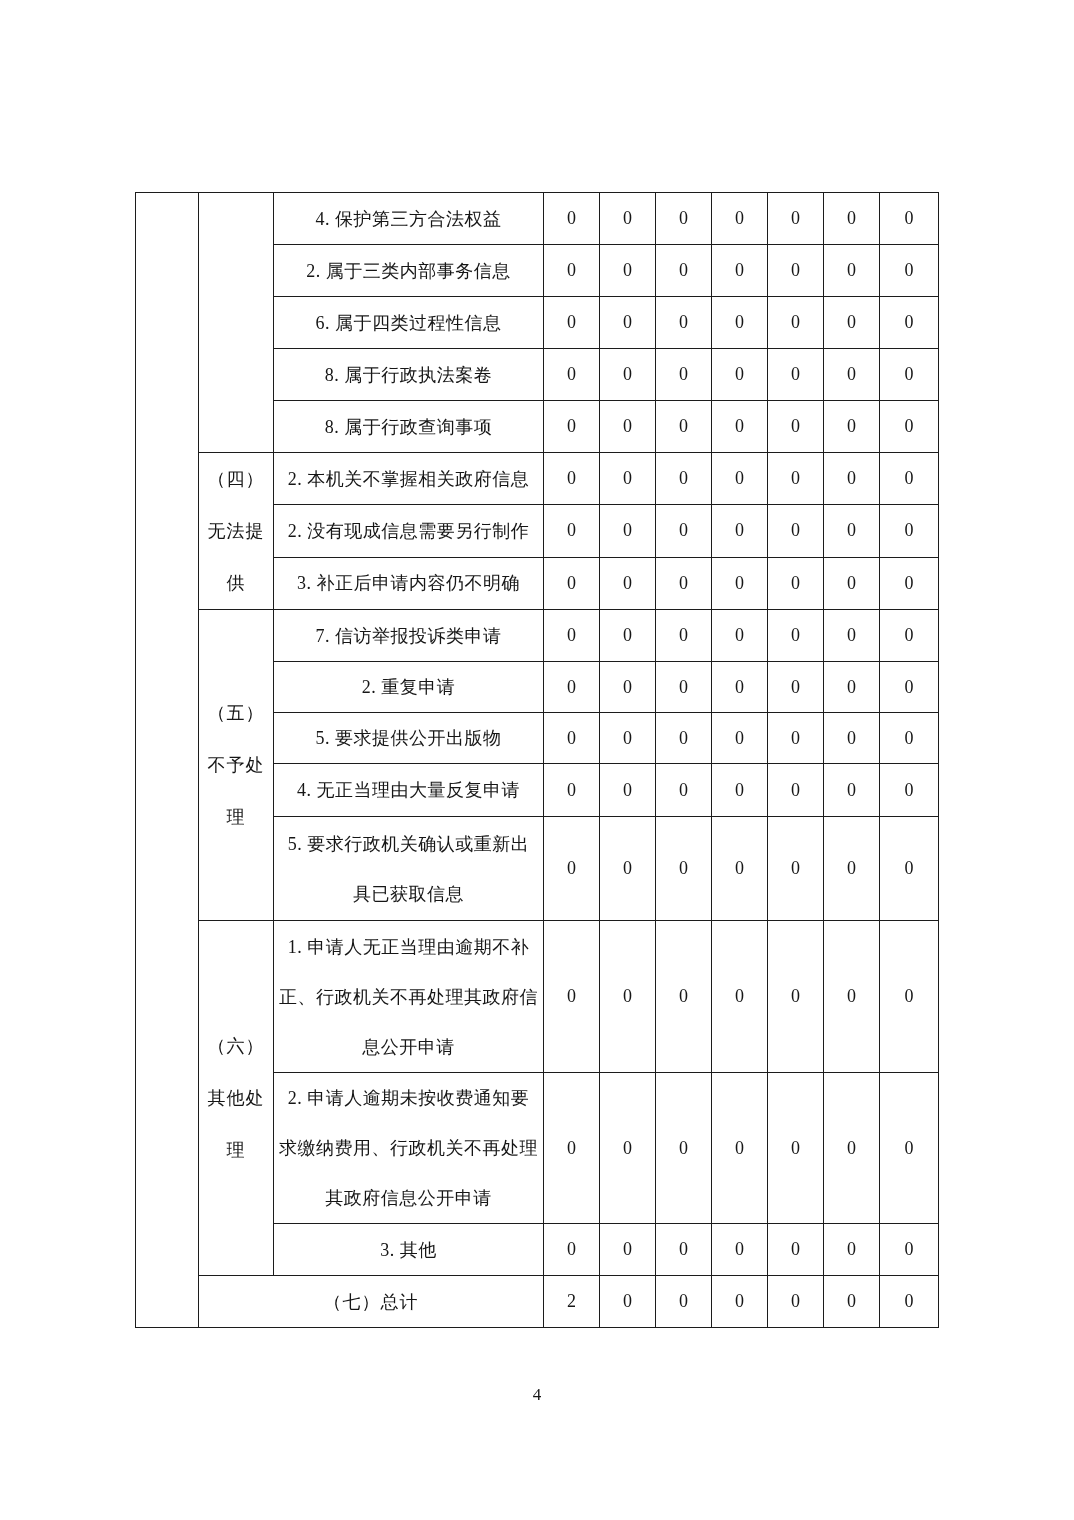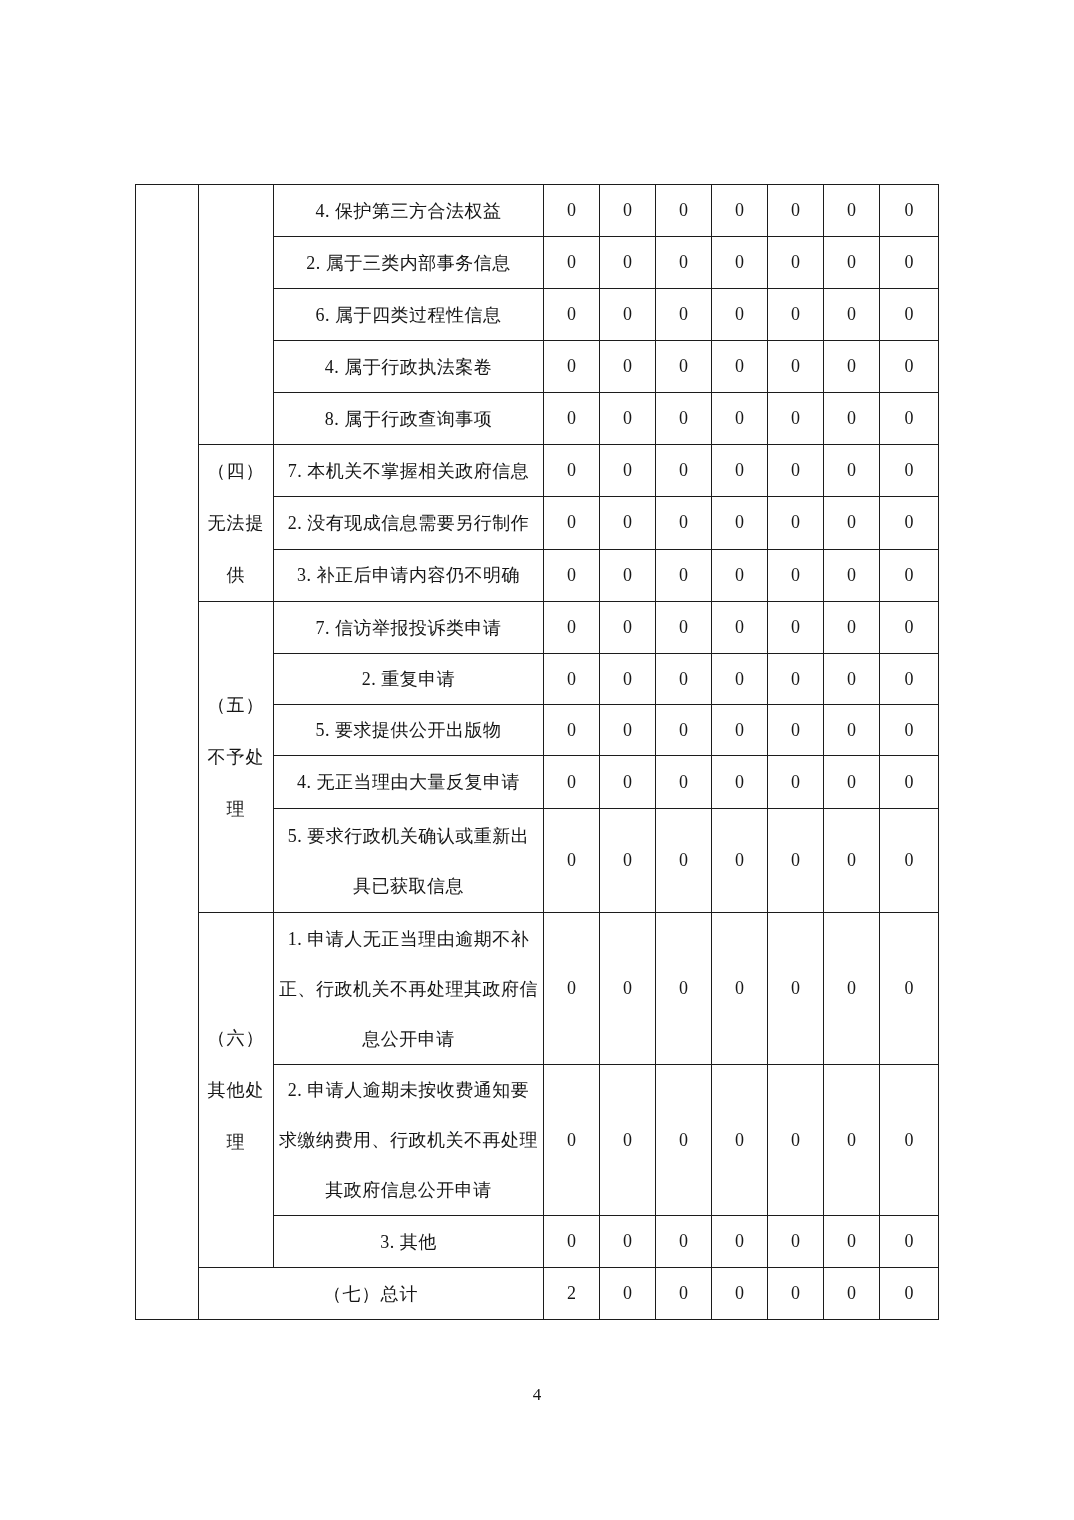--- a/index.html
+++ b/index.html
@@ -8,21 +8,21 @@
     width: 1074px;
     height: 1520px;
     background: #ffffff;
     font-family: "Liberation Serif", "DejaVu Serif", serif;
     color: #161616;
     overflow: hidden;
   }
   table.report {
     position: absolute;
     left: 135px;
-    top: 184px;
+    top: 192px;
     width: 803px;
     border-collapse: collapse;
     table-layout: fixed;
   }
   table.report td {
     border: 1px solid #1c1c1c;
     padding: 0;
     text-align: center;
     vertical-align: middle;
     font-size: 18px;
@@ -103,21 +103,21 @@
       <td class="lbl">6. 属于四类过程性信息</td>
       <td class="val">0</td>
       <td class="val">0</td>
       <td class="val">0</td>
       <td class="val">0</td>
       <td class="val">0</td>
       <td class="val">0</td>
       <td class="val">0</td>
     </tr>
     <tr style="height:52px">
-      <td class="lbl">4. 属于行政执法案卷</td>
+      <td class="lbl">8. 属于行政执法案卷</td>
       <td class="val">0</td>
       <td class="val">0</td>
       <td class="val">0</td>
       <td class="val">0</td>
       <td class="val">0</td>
       <td class="val">0</td>
       <td class="val">0</td>
     </tr>
     <tr style="height:52px">
       <td class="lbl">8. 属于行政查询事项</td>
@@ -127,21 +127,21 @@
       <td class="val">0</td>
       <td class="val">0</td>
       <td class="val">0</td>
       <td class="val">0</td>
     </tr>
 
     <tr style="height:51px">
       <td class="cat" rowspan="3">（四）
 无法提
 供</td>
-      <td class="lbl">7. 本机关不掌握相关政府信息</td>
+      <td class="lbl">2. 本机关不掌握相关政府信息</td>
       <td class="val">0</td>
       <td class="val">0</td>
       <td class="val">0</td>
       <td class="val">0</td>
       <td class="val">0</td>
       <td class="val">0</td>
       <td class="val">0</td>
     </tr>
     <tr style="height:50px">
       <td class="lbl">2. 没有现成信息需要另行制作</td>

